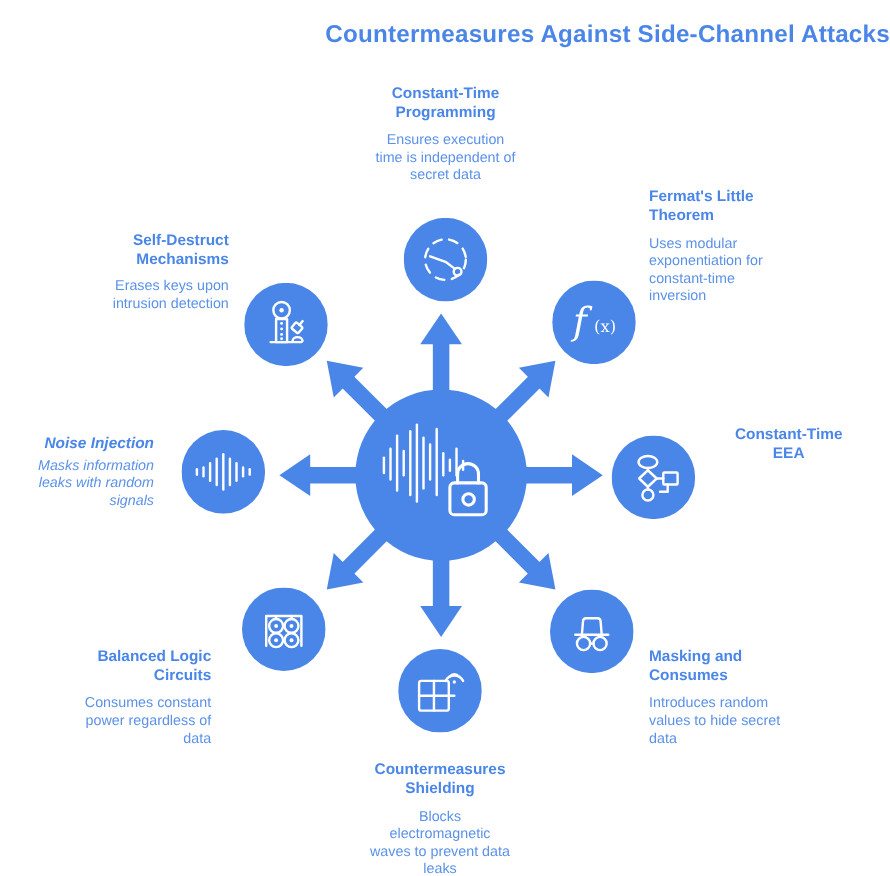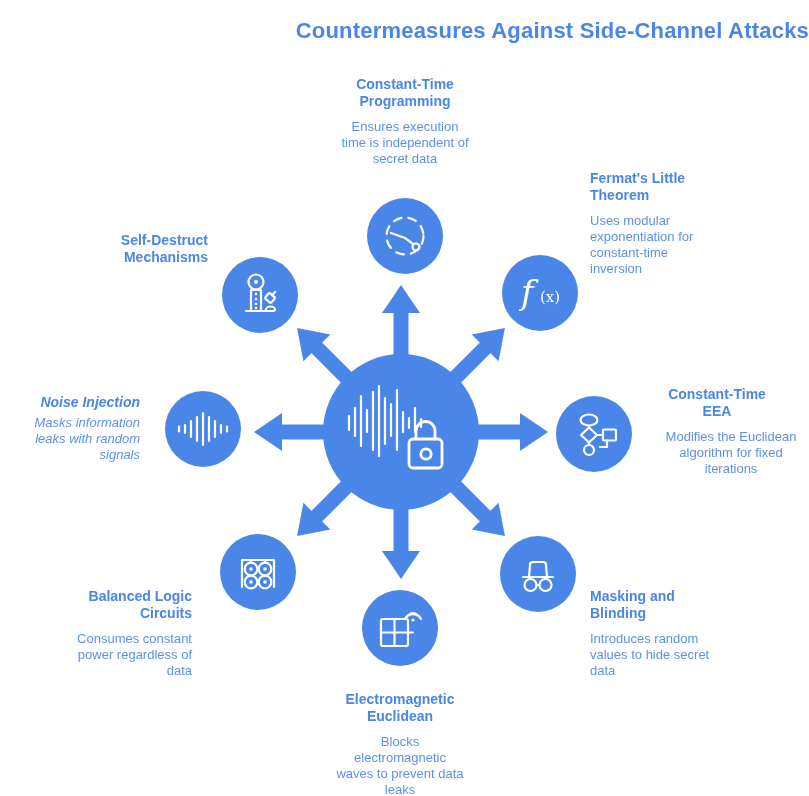--- a/index.html
+++ b/index.html
@@ -51,21 +51,21 @@
   .n4 .node-desc{max-width:132px;margin-left:auto;margin-right:auto;margin-top:9px;}
   
   .n5{left:42px;top:588px;width:150px;text-align:right;}
   .n5 .node-title{max-width:122px;margin-left:auto;}
   .n5 .node-desc{max-width:128px;margin-left:auto;margin-top:9px;}
   
   .n6{left:20px;top:394px;width:120px;text-align:right;font-style:italic;}
   .n6 .node-desc{max-width:118px;margin-left:auto;margin-top:4px;}
   
   .n7{left:58px;top:210px;width:150px;text-align:right;}
-  .n7 .node-title{max-width:122px;margin-left:auto;margin-top:22px;}
+  .n7 .node-title{max-width:122px;margin-left:auto;}
   .n7 .node-desc{max-width:122px;margin-left:auto;margin-top:8px;}
   
   .i0{left:367px;top:198px;}
   .i1{left:502px;top:255px;}
   .i2{left:556px;top:396px;}
   .i3{left:500px;top:536px;}
   .i4{left:362px;top:590px;}
   .i5{left:220px;top:534px;}
   .i6{left:165px;top:391px;}
   .i7{left:222px;top:257px;}
@@ -231,38 +231,38 @@
   <p class="node-desc">Ensures execution time is independent of secret data</p>
 </div>
 
 <div class="node n1">
   <h3 class="node-title">Fermat's Little Theorem</h3>
   <p class="node-desc">Uses modular exponentiation for constant-time inversion</p>
 </div>
 
 <div class="node n2">
   <h3 class="node-title">Constant-Time EEA</h3>
-  <p class="node-desc">Modifies the Euclidean algorithm for fixed iterations</p>
 </div>
 
 <div class="node n3">
-  <h3 class="node-title">Masking and Blinding</h3>
+  <h3 class="node-title">Masking and Consumes</h3>
   <p class="node-desc">Introduces random values to hide secret data</p>
 </div>
 
 <div class="node n4">
-  <h3 class="node-title">Electromagnetic Euclidean</h3>
+  <h3 class="node-title">Countermeasures Shielding</h3>
   <p class="node-desc">Blocks electromagnetic waves to prevent data leaks</p>
 </div>
 
 <div class="node n5">
   <h3 class="node-title">Balanced Logic Circuits</h3>
   <p class="node-desc">Consumes constant power regardless of data</p>
 </div>
 
 <div class="node n6">
   <h3 class="node-title">Noise Injection</h3>
   <p class="node-desc">Masks information leaks with random signals</p>
 </div>
 
 <div class="node n7">
   <h3 class="node-title">Self-Destruct Mechanisms</h3>
+  <p class="node-desc">Erases keys upon intrusion detection</p>
 </div>
 
 </body></html>

